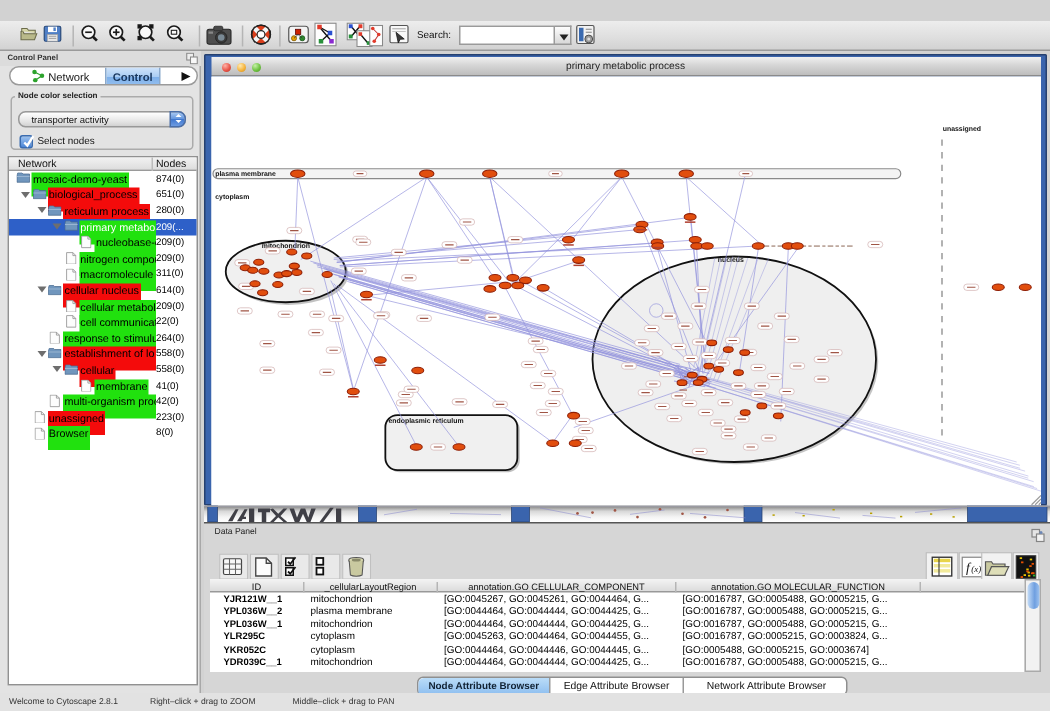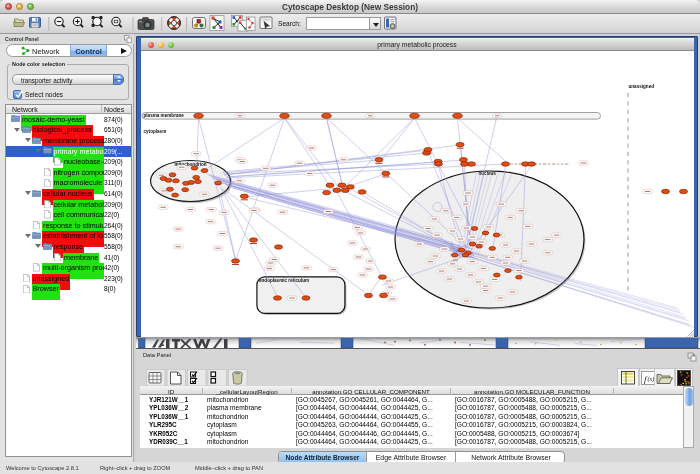--- a/index.html
+++ b/index.html
@@ -89,26 +89,20 @@
 #tabstrip .seg { position:absolute; top:0; height:12.5px; line-height:12.5px; text-align:center; }
 #tabstrip .on { background:linear-gradient(#badcf8,#86b9ee); color:#123; border-radius:3.5px 0 0 3.5px; }
 
 
 #status { left:0; top:462px; width:700px; height:12px; background:#e2e2e2; font-size:5.7px; color:#333; }
 #status span { position:absolute; top:3px; }
 </style>
 </head>
 <body>
 <div id="win">
-  <div class="abs" id="macbar">
-    <div class="abs tl" id="tl-r"></div>
-      <div class="abs tl" id="tl-y"></div>
-      <div class="abs tl" id="tl-g"></div>
-    <div class="abs" id="mactitle">Cytoscape Desktop (New Session)</div>
-  </div>
 
   <div class="abs" id="toolbar">
     <svg width="700" height="20" viewBox="0 14 700 20" style="position:absolute;left:0;top:0">
         <g>
           <path d="M14 21 L14 26.5 L23 26.5 L24.5 22.5 L16 22.5 L15.5 21 Z" fill="#b9b98a" stroke="#6b6b4a" stroke-width="0.7"></path>
           <path d="M14.5 20.8 L14.5 19 L18 19 L19 20.2 L23.5 20.2 L23.5 22" fill="#d6d6a8" stroke="#6b6b4a" stroke-width="0.7"></path>
         </g>
         <g>
           <rect x="29.5" y="17.5" width="11" height="10" rx="1" fill="#4f7fc6" stroke="#2a4a7a" stroke-width="0.8"></rect>
           <rect x="32" y="17.8" width="6" height="3.6" fill="#fff"></rect>
@@ -271,21 +265,21 @@
           </svg>
           <span class="lbl bg-r" style="left:25.5px;max-width:72.5px;color:#000">biological_process</span>
           <span class="cnt">651(0)</span>
         </div>
       <div class="trow" style="top:30.4px">
           <span class="arr" style="left:18.5px"></span>
           <svg class="fold" style="left:26.0px" viewBox="0 0 9 7">
             <path d="M0.3 1.8 L0.3 6.5 L8.7 6.5 L8.7 1 L4.4 1 L3.6 0.2 L0.9 0.2 Z" fill="#7096bd" stroke="#4a6a8d" stroke-width="0.5"></path>
             <path d="M0.3 2.6 L8.7 2.6" stroke="#9ab5d2" stroke-width="0.7"></path>
           </svg>
-          <span class="lbl bg-r" style="left:36.0px;max-width:62.0px;color:#000">membrane process</span>
+          <span class="lbl bg-r" style="left:36.0px;max-width:62.0px;color:#000">reticulum process</span>
           <span class="cnt">280(0)</span>
         </div>
       <div class="trow sel" style="top:41.0px">
           <span class="arr" style="left:29.0px"></span>
           <svg class="fold" style="left:36.5px" viewBox="0 0 9 7">
             <path d="M0.3 1.8 L0.3 6.5 L8.7 6.5 L8.7 1 L4.4 1 L3.6 0.2 L0.9 0.2 Z" fill="#7096bd" stroke="#4a6a8d" stroke-width="0.5"></path>
             <path d="M0.3 2.6 L8.7 2.6" stroke="#9ab5d2" stroke-width="0.7"></path>
           </svg>
           <span class="lbl bg-g" style="left:46.5px;max-width:51.5px;color:#fff">primary metabolic</span>
           <span class="cnt">209(...</span>
@@ -355,21 +349,21 @@
           </svg>
           <span class="lbl bg-r" style="left:36.0px;max-width:62.0px;color:#000">establishment of lo</span>
           <span class="cnt">558(0)</span>
         </div>
       <div class="trow" style="top:136.4px">
           <span class="arr" style="left:29.0px"></span>
           <svg class="fold" style="left:36.5px" viewBox="0 0 9 7">
             <path d="M0.3 1.8 L0.3 6.5 L8.7 6.5 L8.7 1 L4.4 1 L3.6 0.2 L0.9 0.2 Z" fill="#7096bd" stroke="#4a6a8d" stroke-width="0.5"></path>
             <path d="M0.3 2.6 L8.7 2.6" stroke="#9ab5d2" stroke-width="0.7"></path>
           </svg>
-          <span class="lbl bg-r" style="left:46.5px;max-width:51.5px;color:#000">response</span>
+          <span class="lbl bg-r" style="left:46.5px;max-width:51.5px;color:#000">cellular</span>
           <span class="cnt">558(0)</span>
         </div>
       <div class="trow" style="top:147.0px">
           <svg class="file" style="left:48.0px" viewBox="0 0 7 8.5">
             <path d="M0.4 0.4 L4.6 0.4 L6.6 2.4 L6.6 8.1 L0.4 8.1 Z" fill="#fdfdfd" stroke="#9a9a9a" stroke-width="0.6"></path>
             <path d="M4.6 0.4 L4.6 2.4 L6.6 2.4" fill="none" stroke="#9a9a9a" stroke-width="0.6"></path>
           </svg>
           <span class="lbl bg-g" style="left:57.0px;max-width:41.0px;color:#000">membrane</span>
           <span class="cnt">41(0)</span>
         </div>

